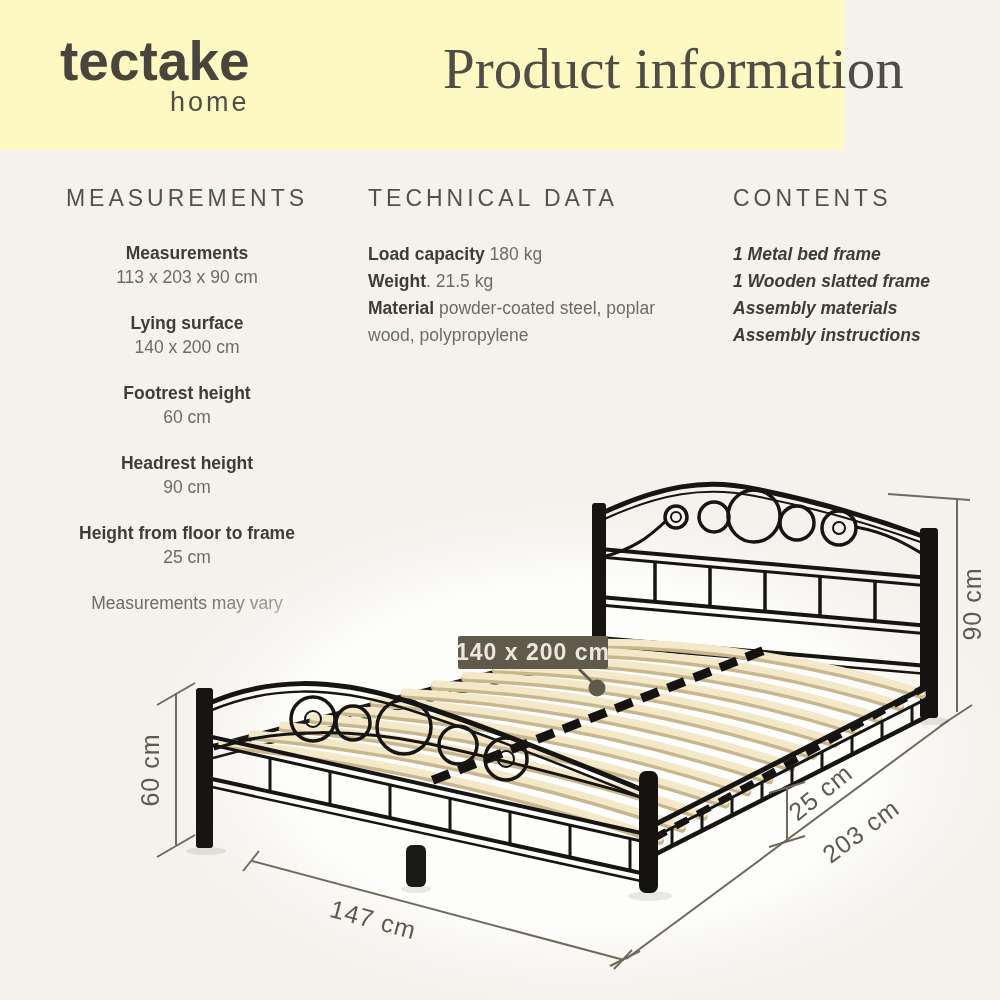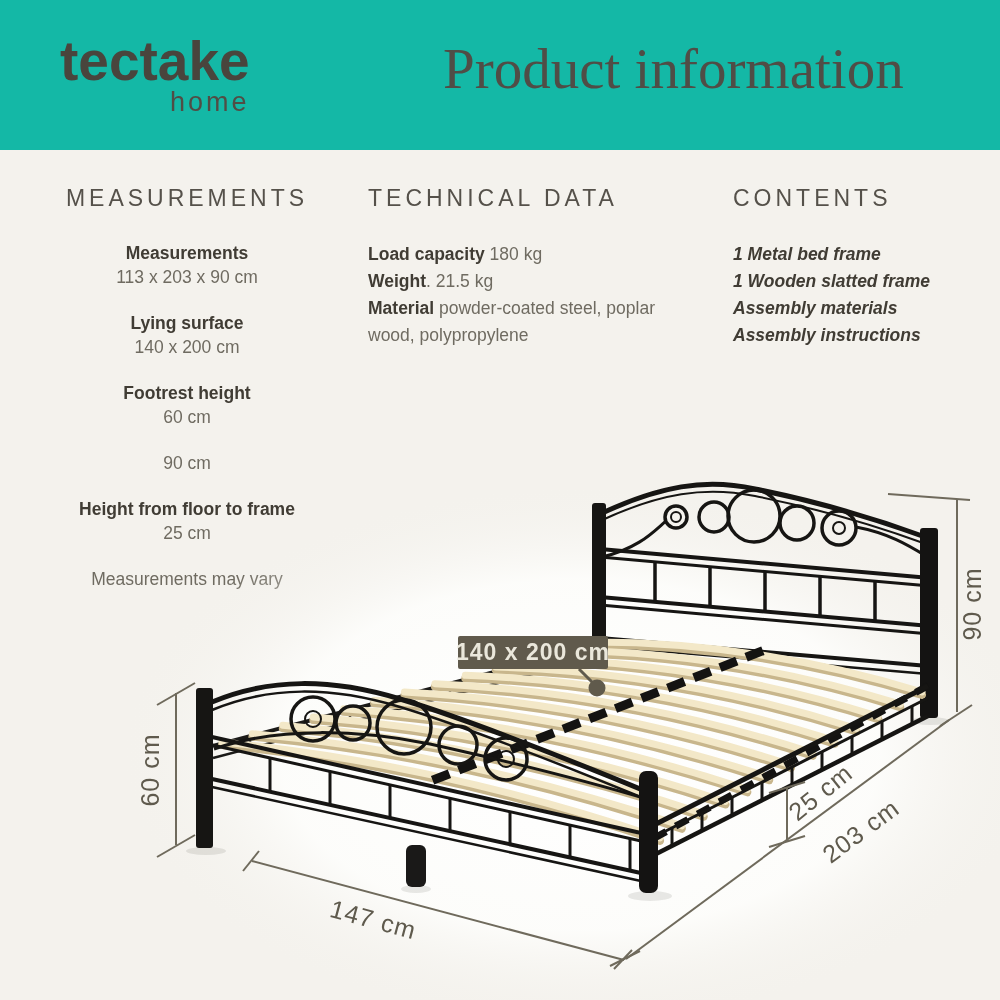--- a/index.html
+++ b/index.html
@@ -3,22 +3,22 @@
 <meta charset="utf-8">
 <style>
   html,body{margin:0;padding:0;}
   body{
     width:1000px;height:1000px;position:relative;overflow:hidden;
     background:#f4f2ed;
     font-family:"Liberation Sans", sans-serif;
     color:#3f3b33;
   }
   .header{
-    position:absolute;left:0;top:0;width:1000px;height:150px;
-    background:#14b8a6;
+    position:absolute;left:0;top:0;width:844px;height:150px;
+    background:#fef9c3;
   }
   .logo{position:absolute;left:60px;top:34px;display:flex;flex-direction:column;align-items:flex-end;}
   .logo .brand{
     font-size:55px;font-weight:bold;color:#49453d;letter-spacing:0px;line-height:1;
   }
   .logo .sub{
     font-family:Liberation Sans, sans-serif;font-size:27px;color:#514d45;letter-spacing:3px;margin-top:0px;line-height:1;
   }
   .title{
     position:absolute;left:443px;top:36px;
@@ -68,20 +68,21 @@
   </div>
   <div class="item">
     <div class="lab">Lying surface</div>
     <div class="val">140 x 200 cm</div>
   </div>
   <div class="item">
     <div class="lab">Footrest height</div>
     <div class="val">60 cm</div>
   </div>
   <div class="item">
+    <div class="lab">Headrest height</div>
     <div class="val">90 cm</div>
   </div>
   <div class="item">
     <div class="lab">Height from floor to frame</div>
     <div class="val">25 cm</div>
   </div>
   <div class="note">Measurements may vary</div>
 </div>
 
 <div class="col c2">

